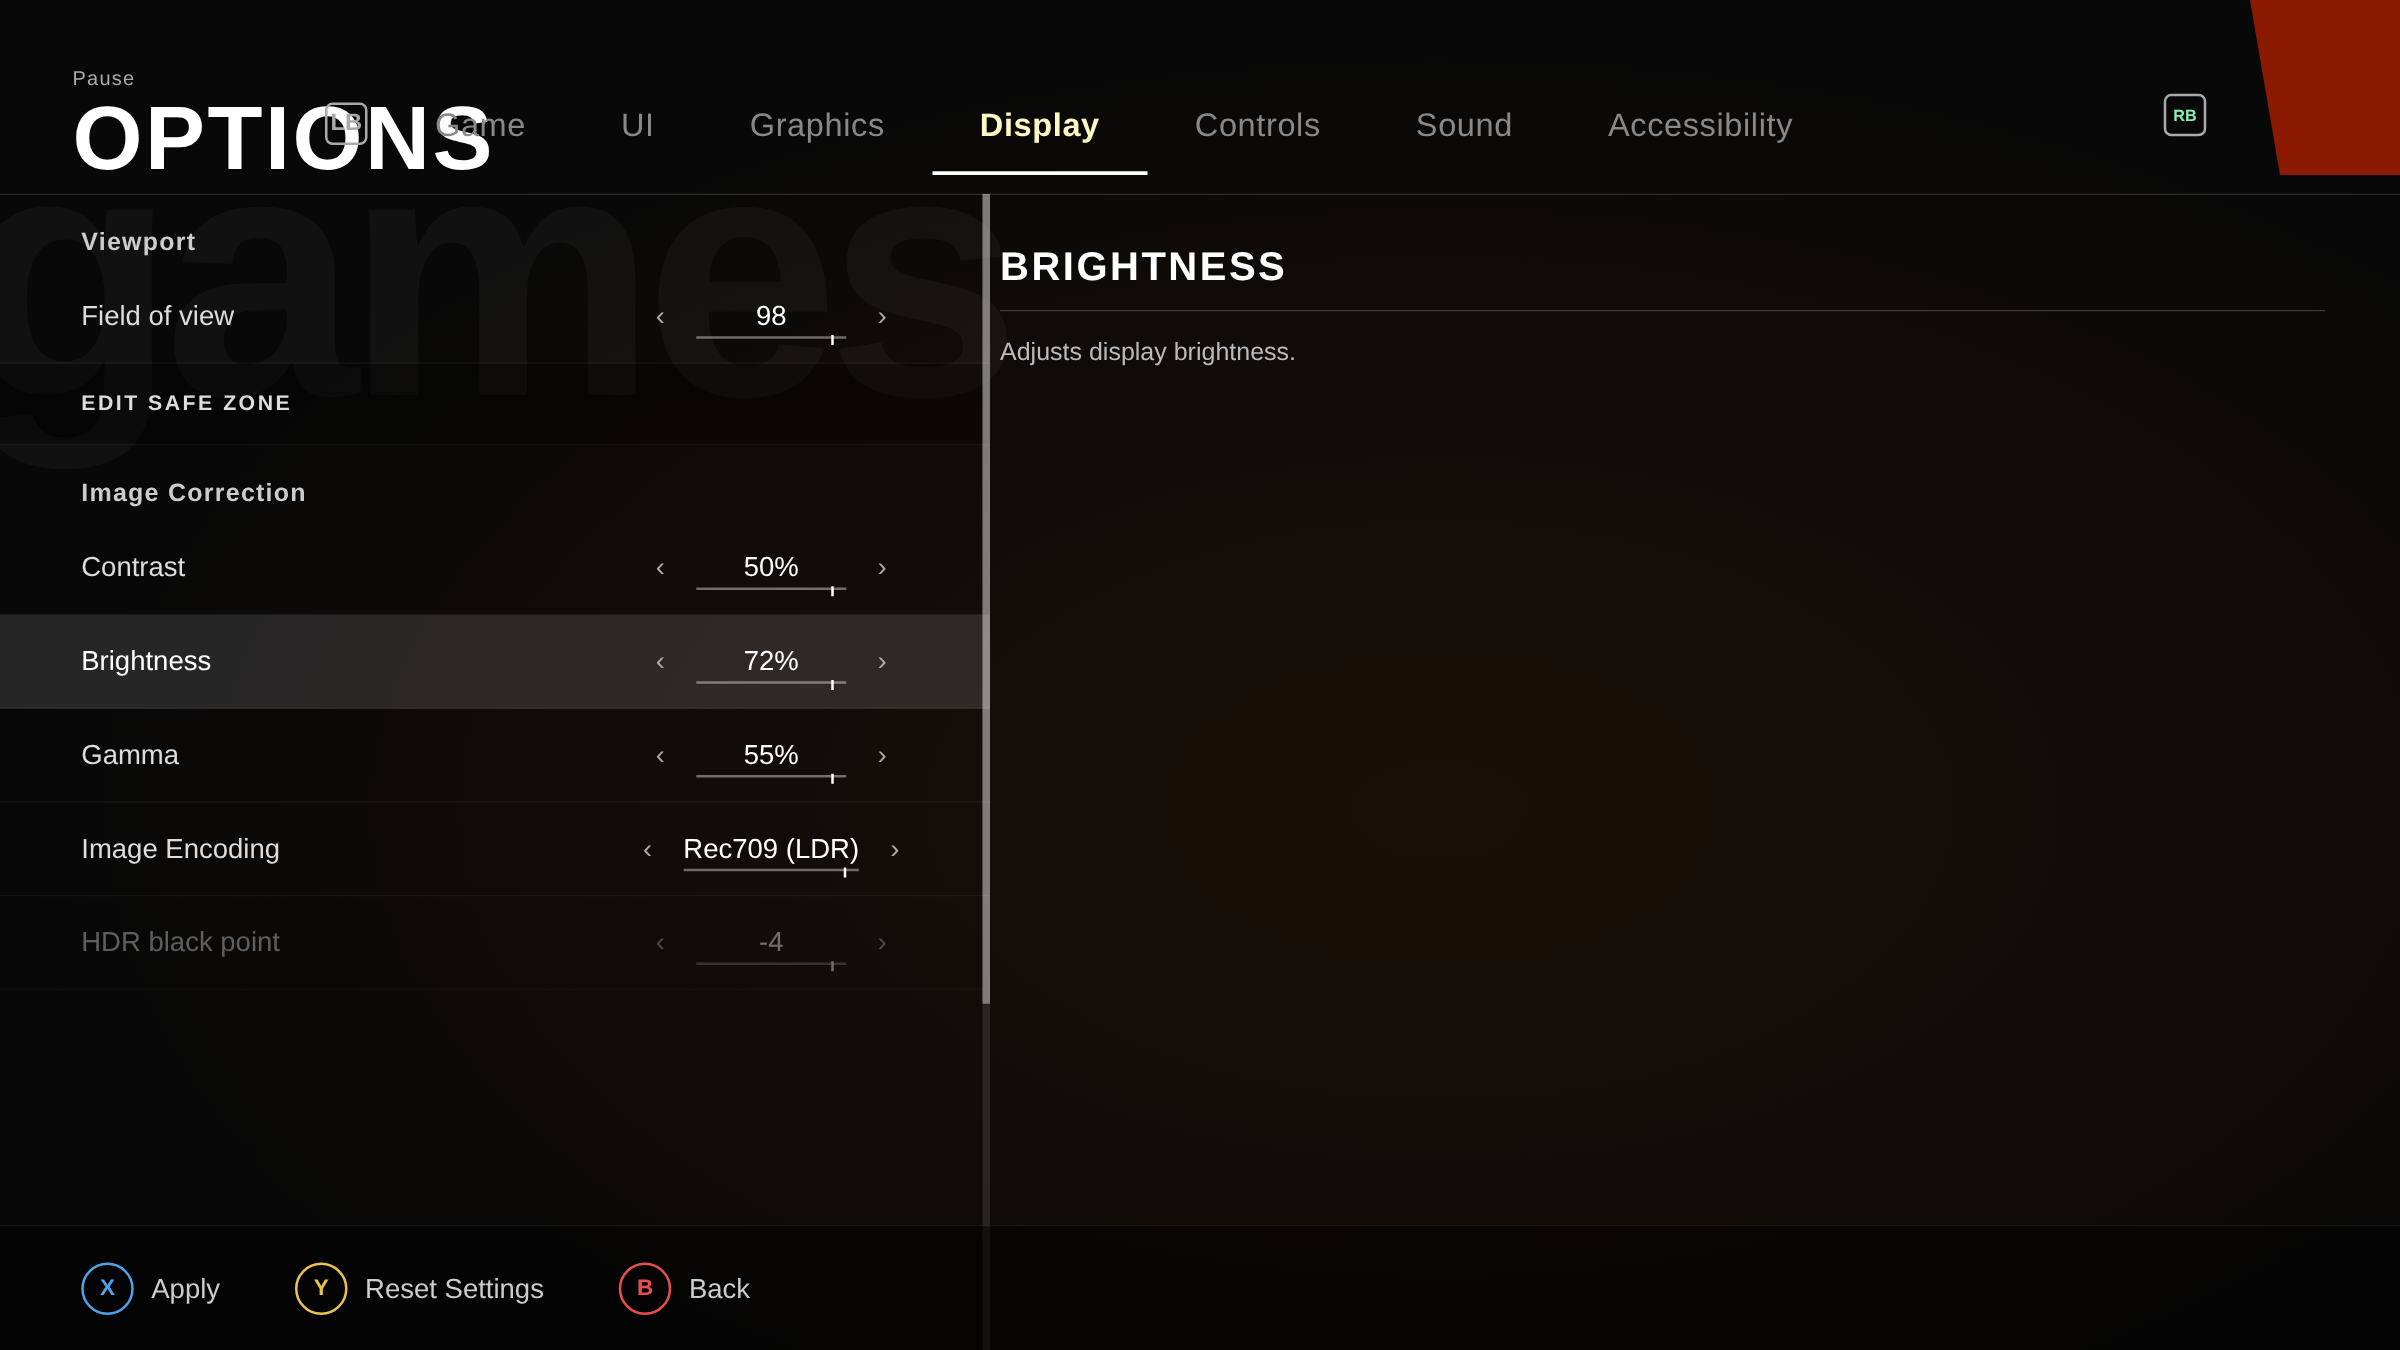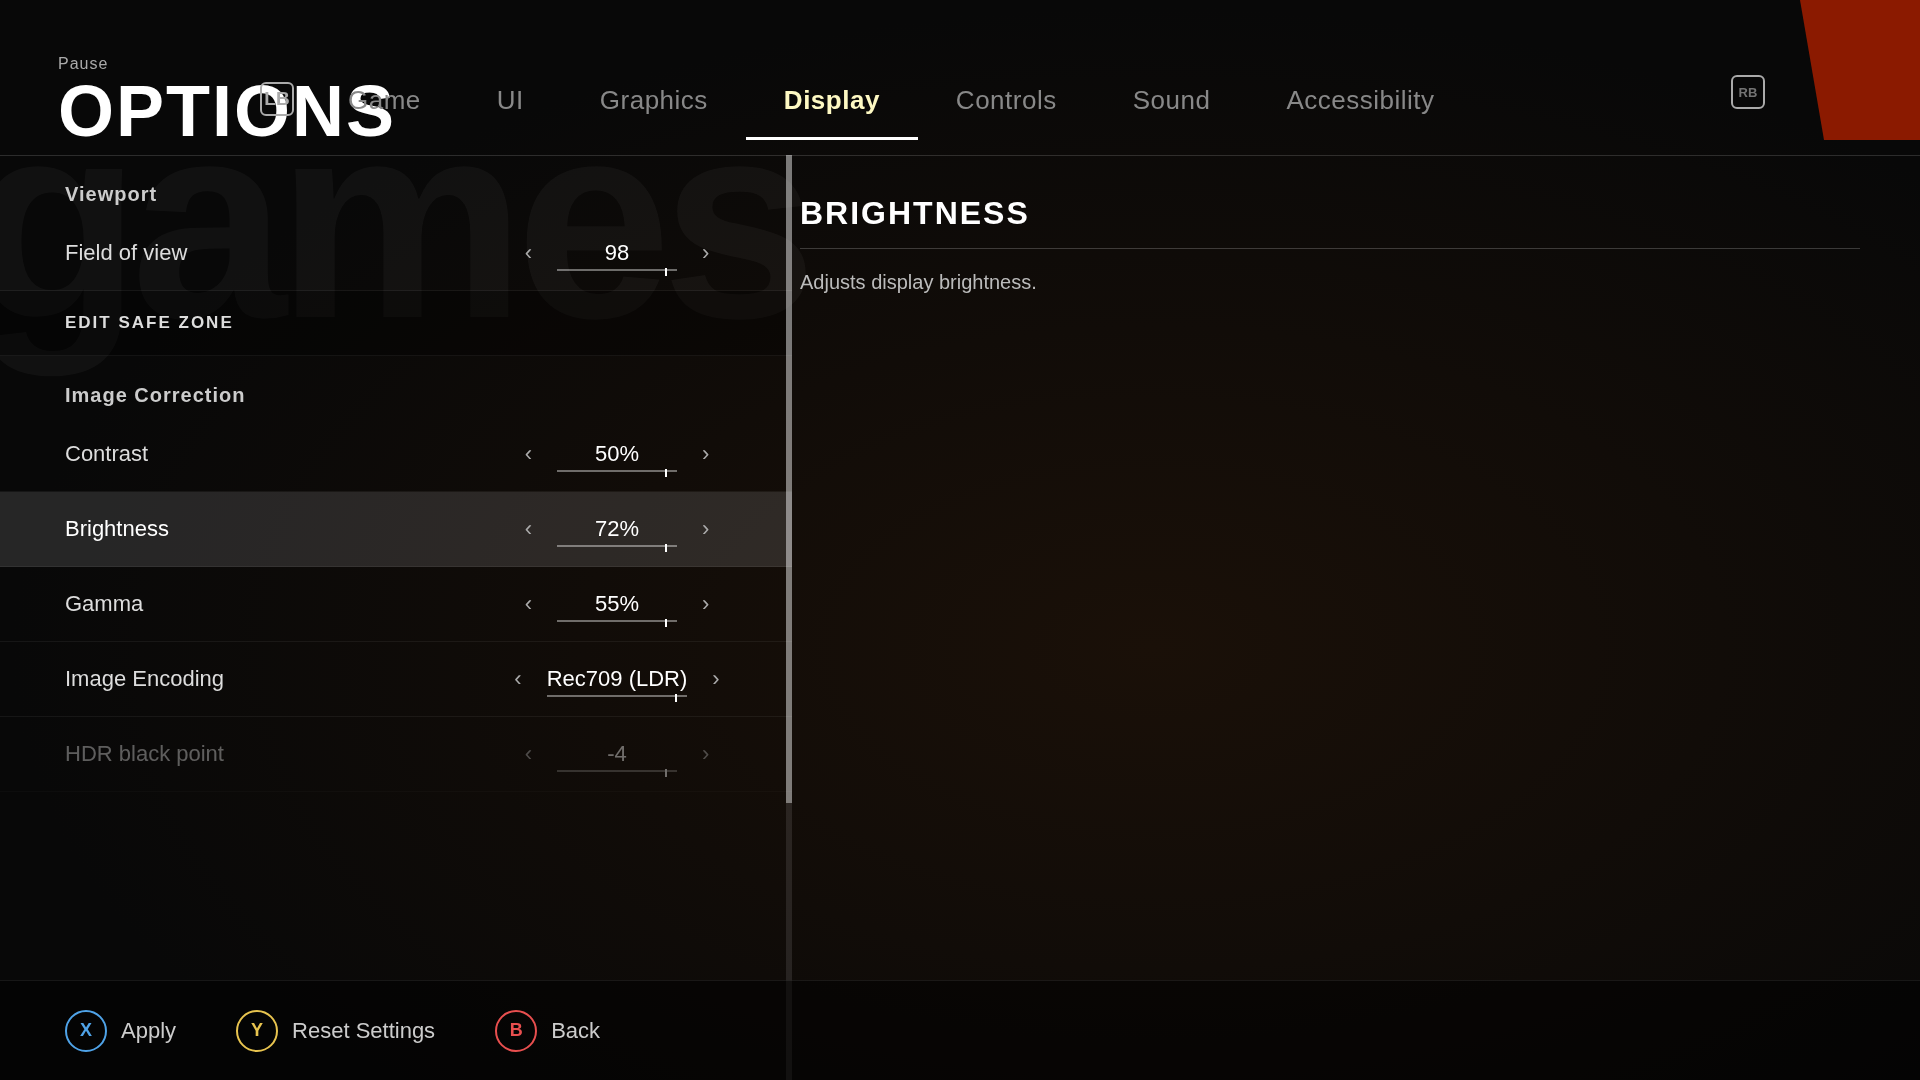--- a/index.html
+++ b/index.html
@@ -102,21 +102,21 @@
       top: 75px;
       right: 155px;
       width: 34px;
       height: 34px;
       border: 2px solid #aaa;
       border-radius: 6px;
       display: flex;
       align-items: center;
       justify-content: center;
       font-size: 13px;
-      color: #737373;
+      color: #86efac;
       font-weight: bold;
     }
 
     
     .nav-tabs {
       position: absolute;
       top: 60px;
       left: 310px;
       right: 200px;
       display: flex;

